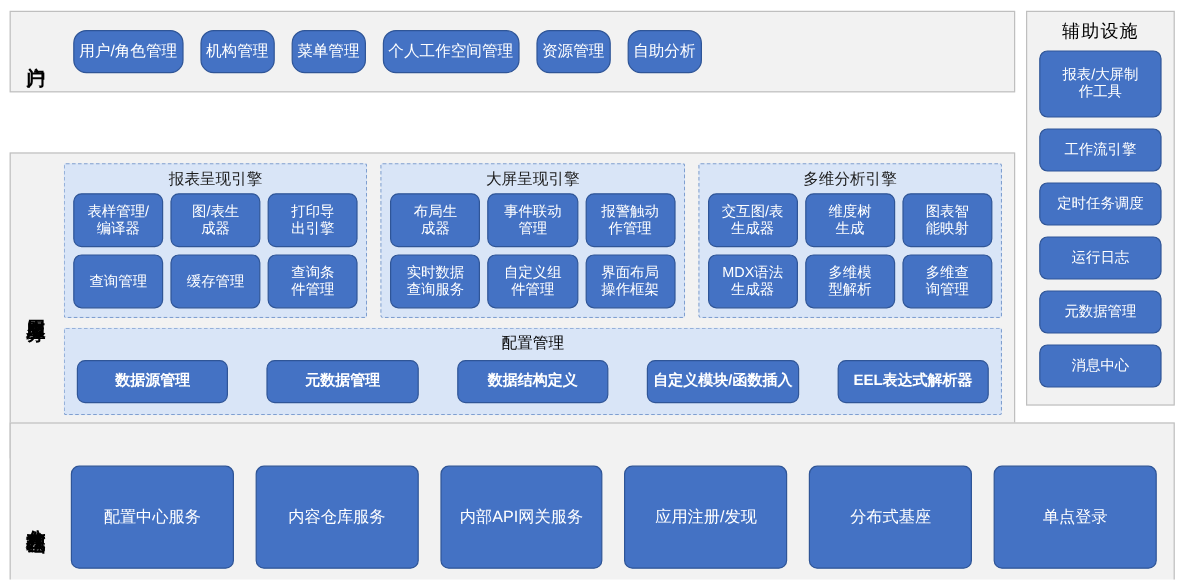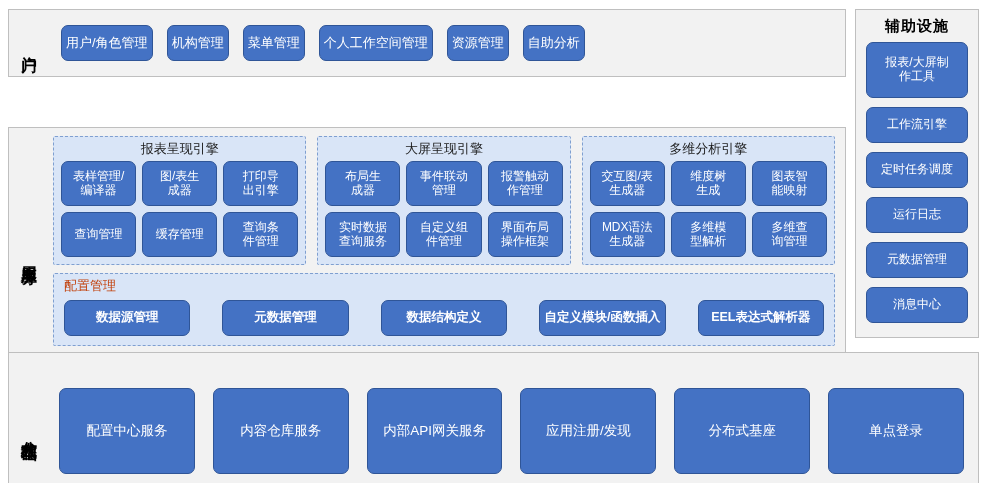--- a/index.html
+++ b/index.html
@@ -64,21 +64,21 @@
   
   #portal-section { left: 8px; top: 9px; width: 838px; height: 68px; }
   #portal-row {
     display: flex;
     align-items: center;
     gap: 14px;
     padding-left: 12px;
     padding-right: 10px;
     width: 100%;
   }
-  #portal-row .bluebox { height: 36px; font-size: 13px; flex: 0 0 auto; }
+  #portal-row .bluebox { height: 36px; font-size: 13px; flex: 0 0 auto; border-radius: 11px; }
 
   
   #app-section { left: 8px; top: 83px; width: 838px; height: 255px; margin-top: 44px; }
   #app-body { flex-direction: column; justify-content: flex-start; padding: 8px 10px 8px 4px; gap: 8px; }
 
   #engines-row { display: flex; gap: 11px; width: 100%; }
   .engine-panel {
     background: #d9e5f7;
     border: 1px dashed #7f9fd0;
     border-radius: 2px;
@@ -103,37 +103,38 @@
 
   
   #config-panel {
     background: #d9e5f7;
     border: 1px dashed #7f9fd0;
     border-radius: 2px;
     padding: 5px 10px 9px 10px;
     width: 100%;
   }
   #config-title {
+    text-align: center;
     font-size: 13px;
-    color: #c2410c;
+    color: #000000;
     margin-bottom: 6px;
     line-height: 1.1;
   }
   #config-row { display: flex; gap: 32px; justify-content: space-between; font-weight: bold; }
   #config-row .bluebox { height: 36px; font-size: 12.5px; flex: 1 1 0; }
 
   
   #aux-section {
     left: 855px; top: 9px; width: 124px; height: 329px;
     flex-direction: column; align-items: stretch;
     padding: 7px 10px 8px 10px;
   }
   #aux-title {
     text-align: center;
-    font-weight: bold;
+    font-weight: normal;
     font-size: 15px;
     color: #000000;
     letter-spacing: 1px;
     margin-bottom: 6px;
   }
   #aux-list { display: flex; flex-direction: column; gap: 9px; flex: 1 1 auto; }
   #aux-list .bluebox { height: 36px; font-size: 12px; }
   #aux-list .bluebox.tall { height: 56px; }
 
   

